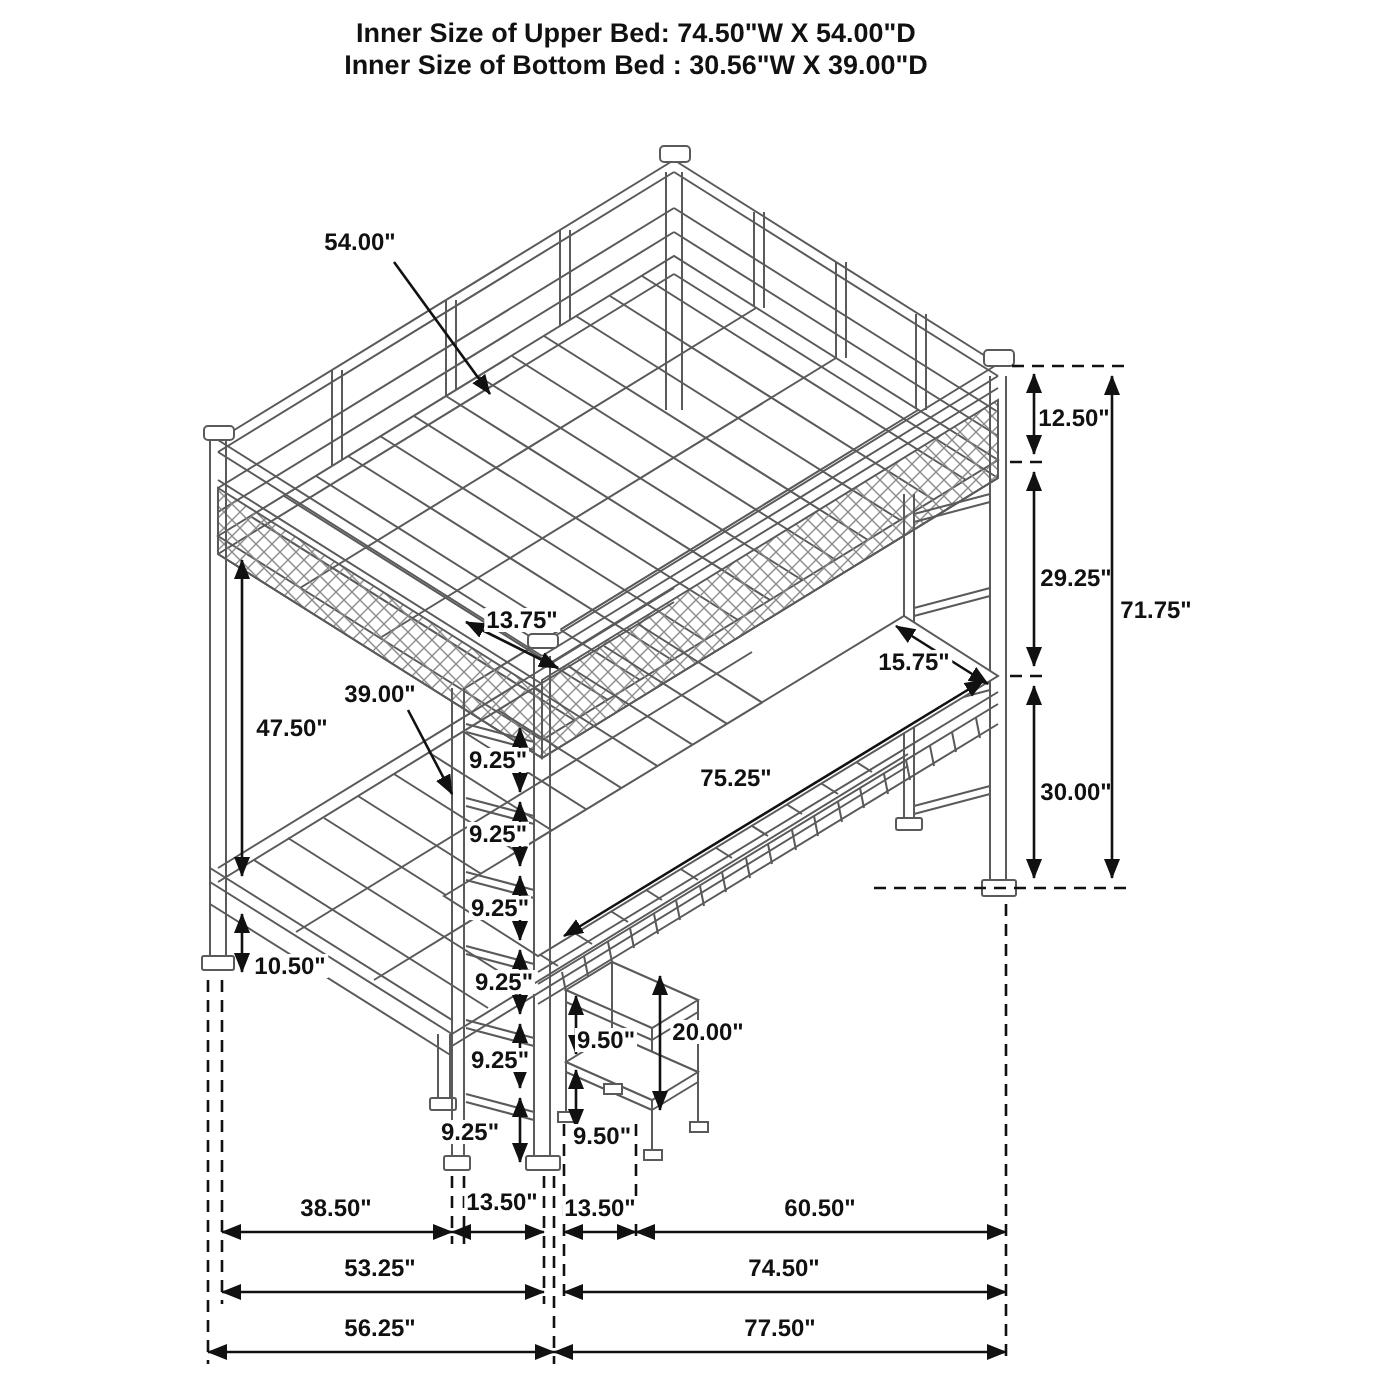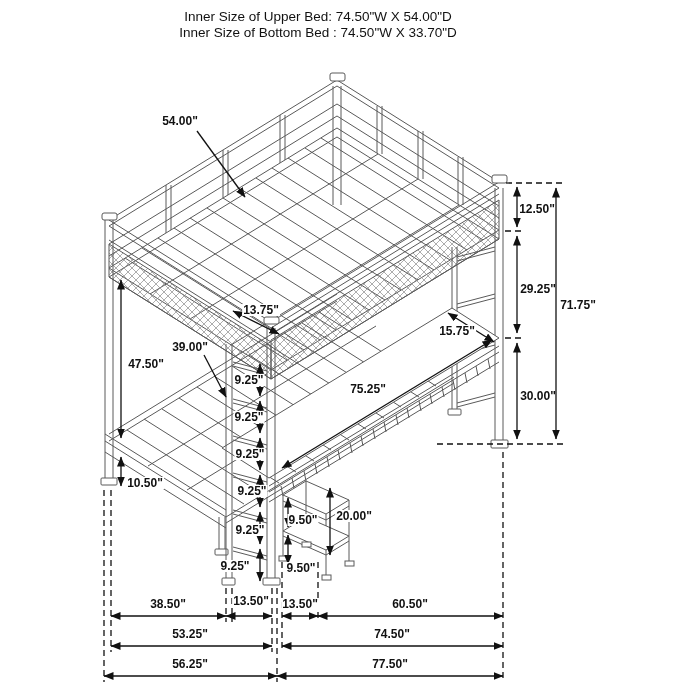--- a/index.html
+++ b/index.html
@@ -1,20 +1,20 @@
 <!DOCTYPE html>
 <html><head>
 <meta charset="utf-8">
 <style>
   html,body{margin:0;padding:0;background:#ffffff;}
   body{width:700px;height:700px;font-family:"Liberation Sans",sans-serif;}
   .stage{position:relative;width:700px;height:700px;background:#fff;overflow:hidden;}
   .stage svg{position:absolute;left:0;top:0;}
   .hdr{position:absolute;top:9px;left:318px;transform:translateX(-50%);
-       text-align:center;font-weight:normal;font-size:13.5px;line-height:15.5px;
+       text-align:center;font-weight:bold;font-size:13.5px;line-height:15.5px;
        color:#111;white-space:nowrap;}
   .dim{position:absolute;transform:translate(-50%,-50%);font-weight:bold;
        font-size:12px;color:#111;white-space:nowrap;}
   .dim.bg{background:#fff;padding:0 1px;line-height:12px;}
 </style>
 </head>
 <body>
 
 <div class="stage">
 
@@ -140,21 +140,21 @@
     <path marker-start="url(#ah)" marker-end="url(#ah)" d="M318 616H503"></path>
     <path marker-start="url(#ah)" marker-end="url(#ah)" d="M111 646H272"></path>
     <path marker-start="url(#ah)" marker-end="url(#ah)" d="M282 646H503"></path>
     <path marker-start="url(#ah)" marker-end="url(#ah)" d="M104 676H277"></path>
     <path marker-start="url(#ah)" marker-end="url(#ah)" d="M277 676H503"></path>
   </g>
 </svg>
 
 <div class="hdr">
   <div>Inner Size of Upper Bed: 74.50"W X 54.00"D</div>
-  <div>Inner Size of Bottom Bed : 74.50"W X 33.70"D</div>
+  <div>Inner Size of Bottom Bed : 30.56"W X 39.00"D</div>
 </div>
 
 <div class="dim" style="left:180px;top:121px">54.00"</div>
 <div class="dim bg" style="left:261px;top:310px">13.75"</div>
 <div class="dim bg" style="left:190px;top:347px">39.00"</div>
 <div class="dim bg" style="left:146px;top:364px">47.50"</div>
 <div class="dim bg" style="left:145px;top:483px">10.50"</div>
 <div class="dim" style="left:537px;top:209px">12.50"</div>
 <div class="dim" style="left:538px;top:289px">29.25"</div>
 <div class="dim" style="left:578px;top:305px">71.75"</div>

